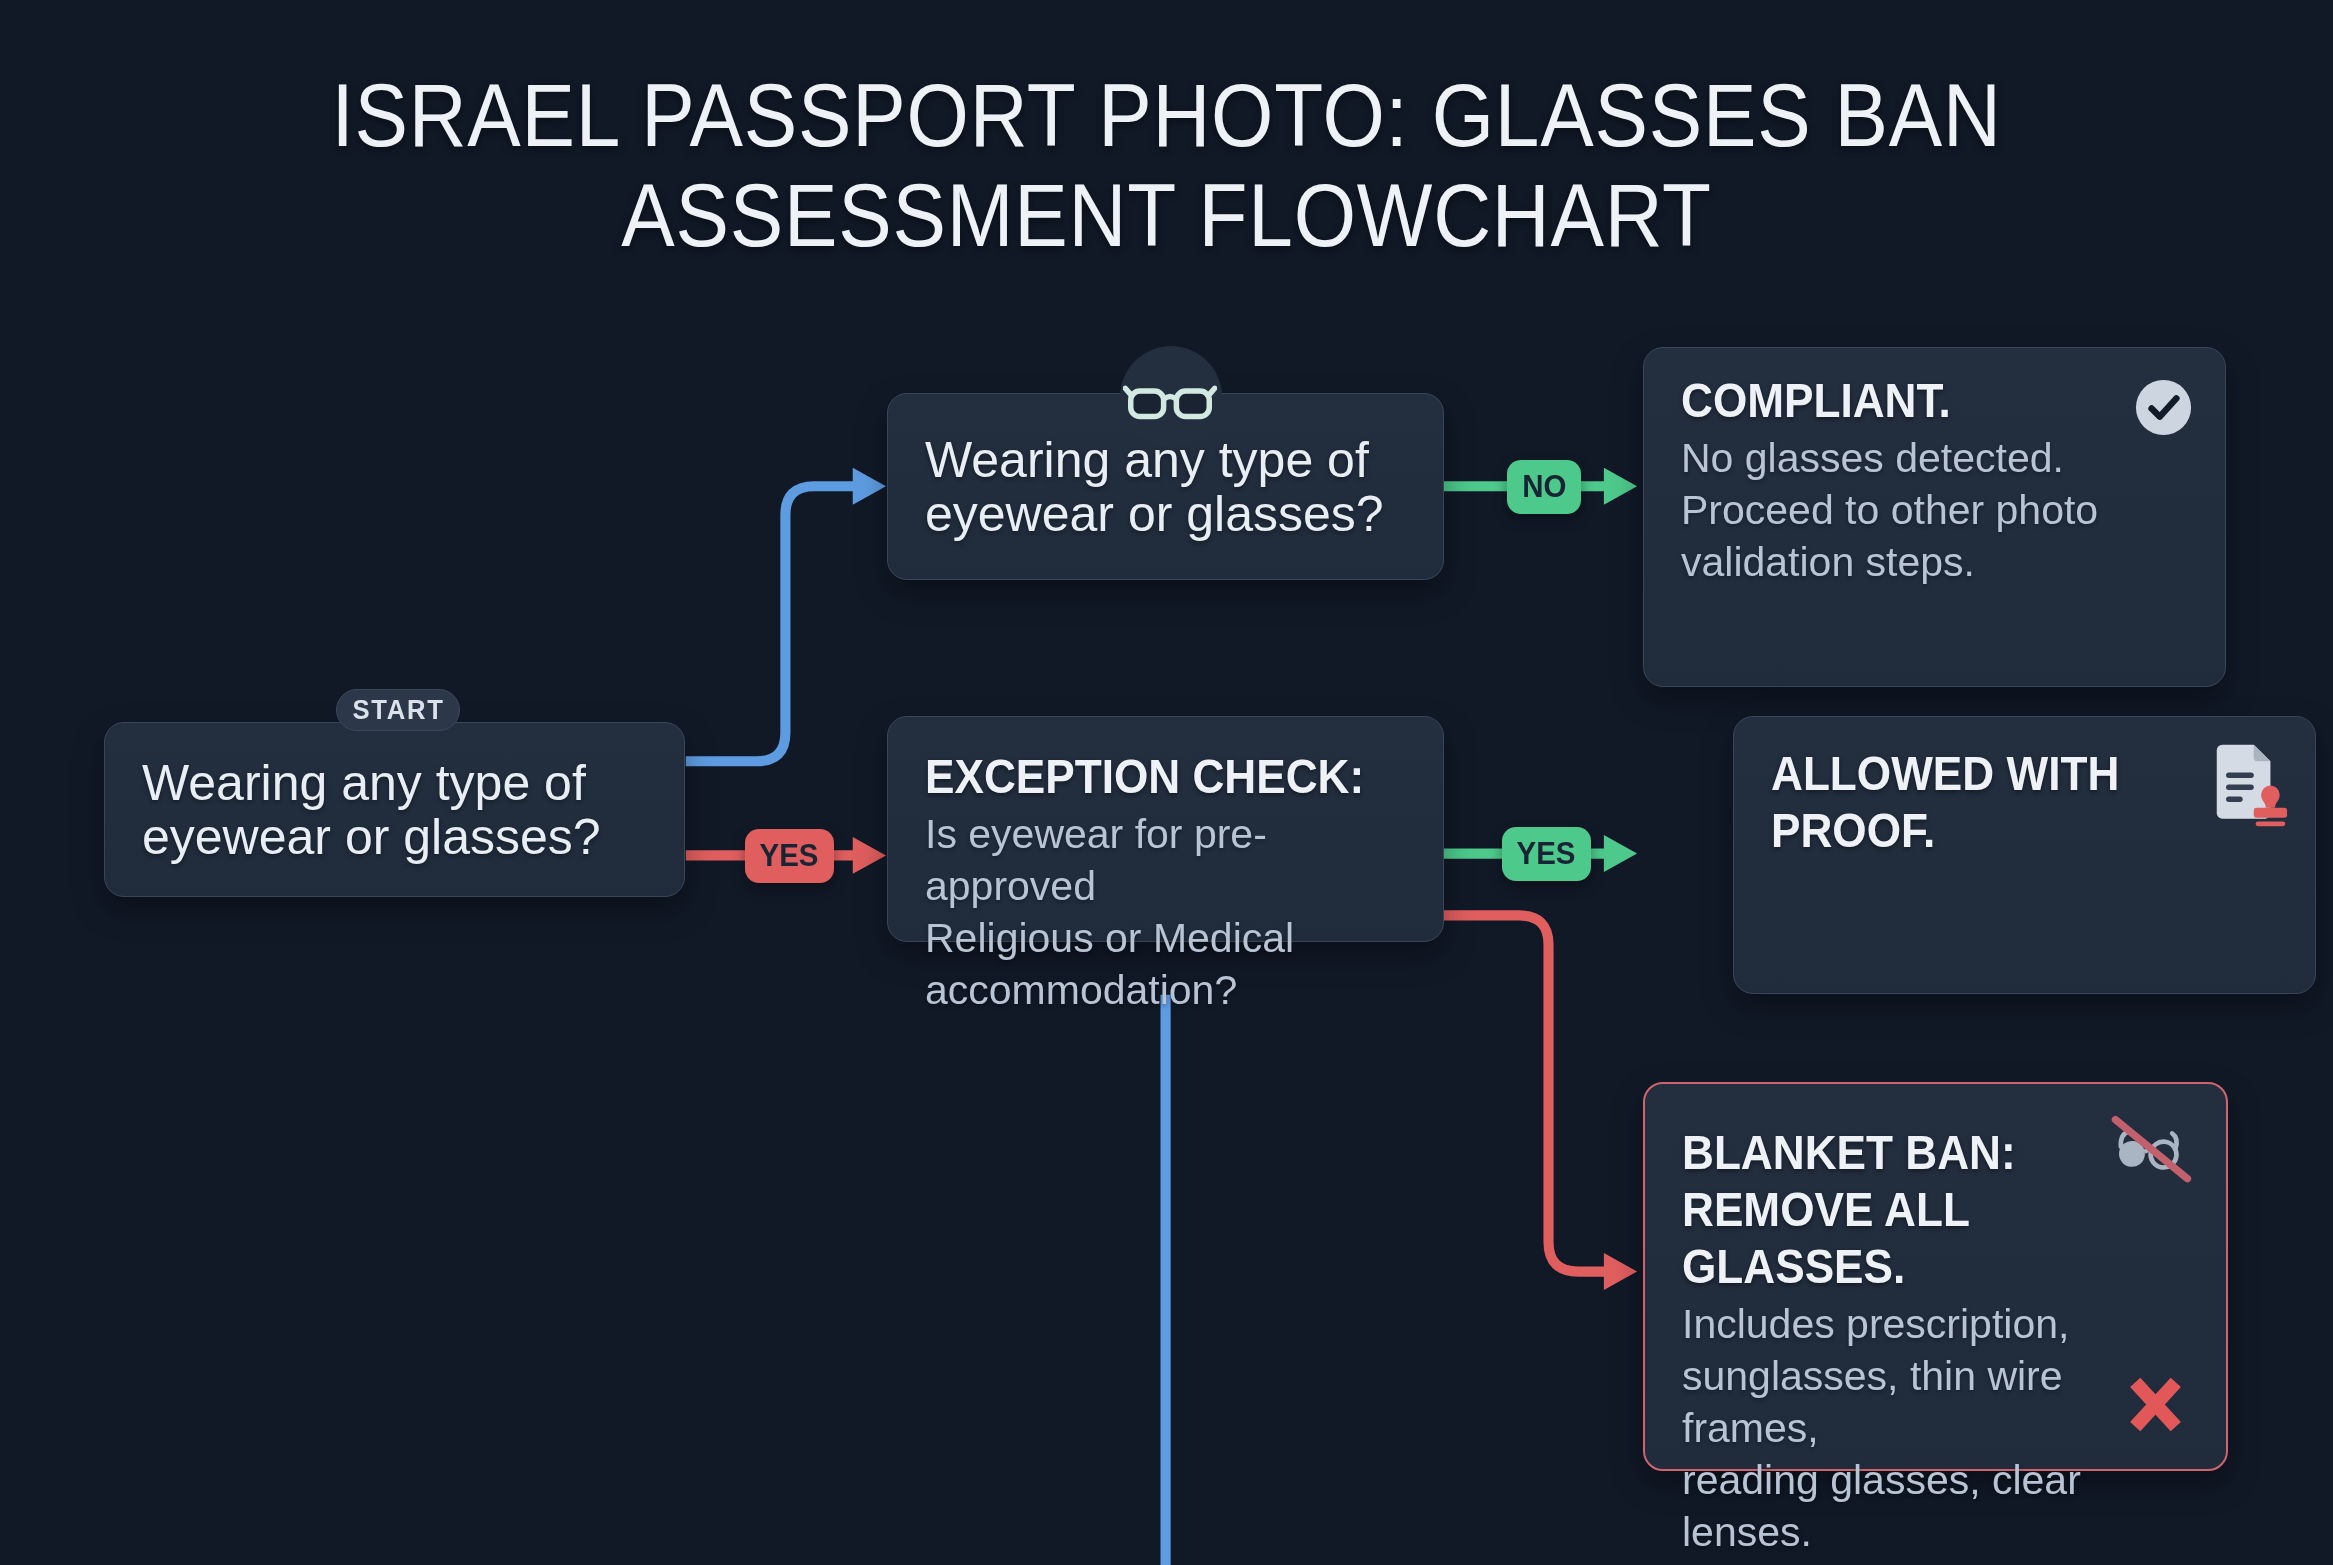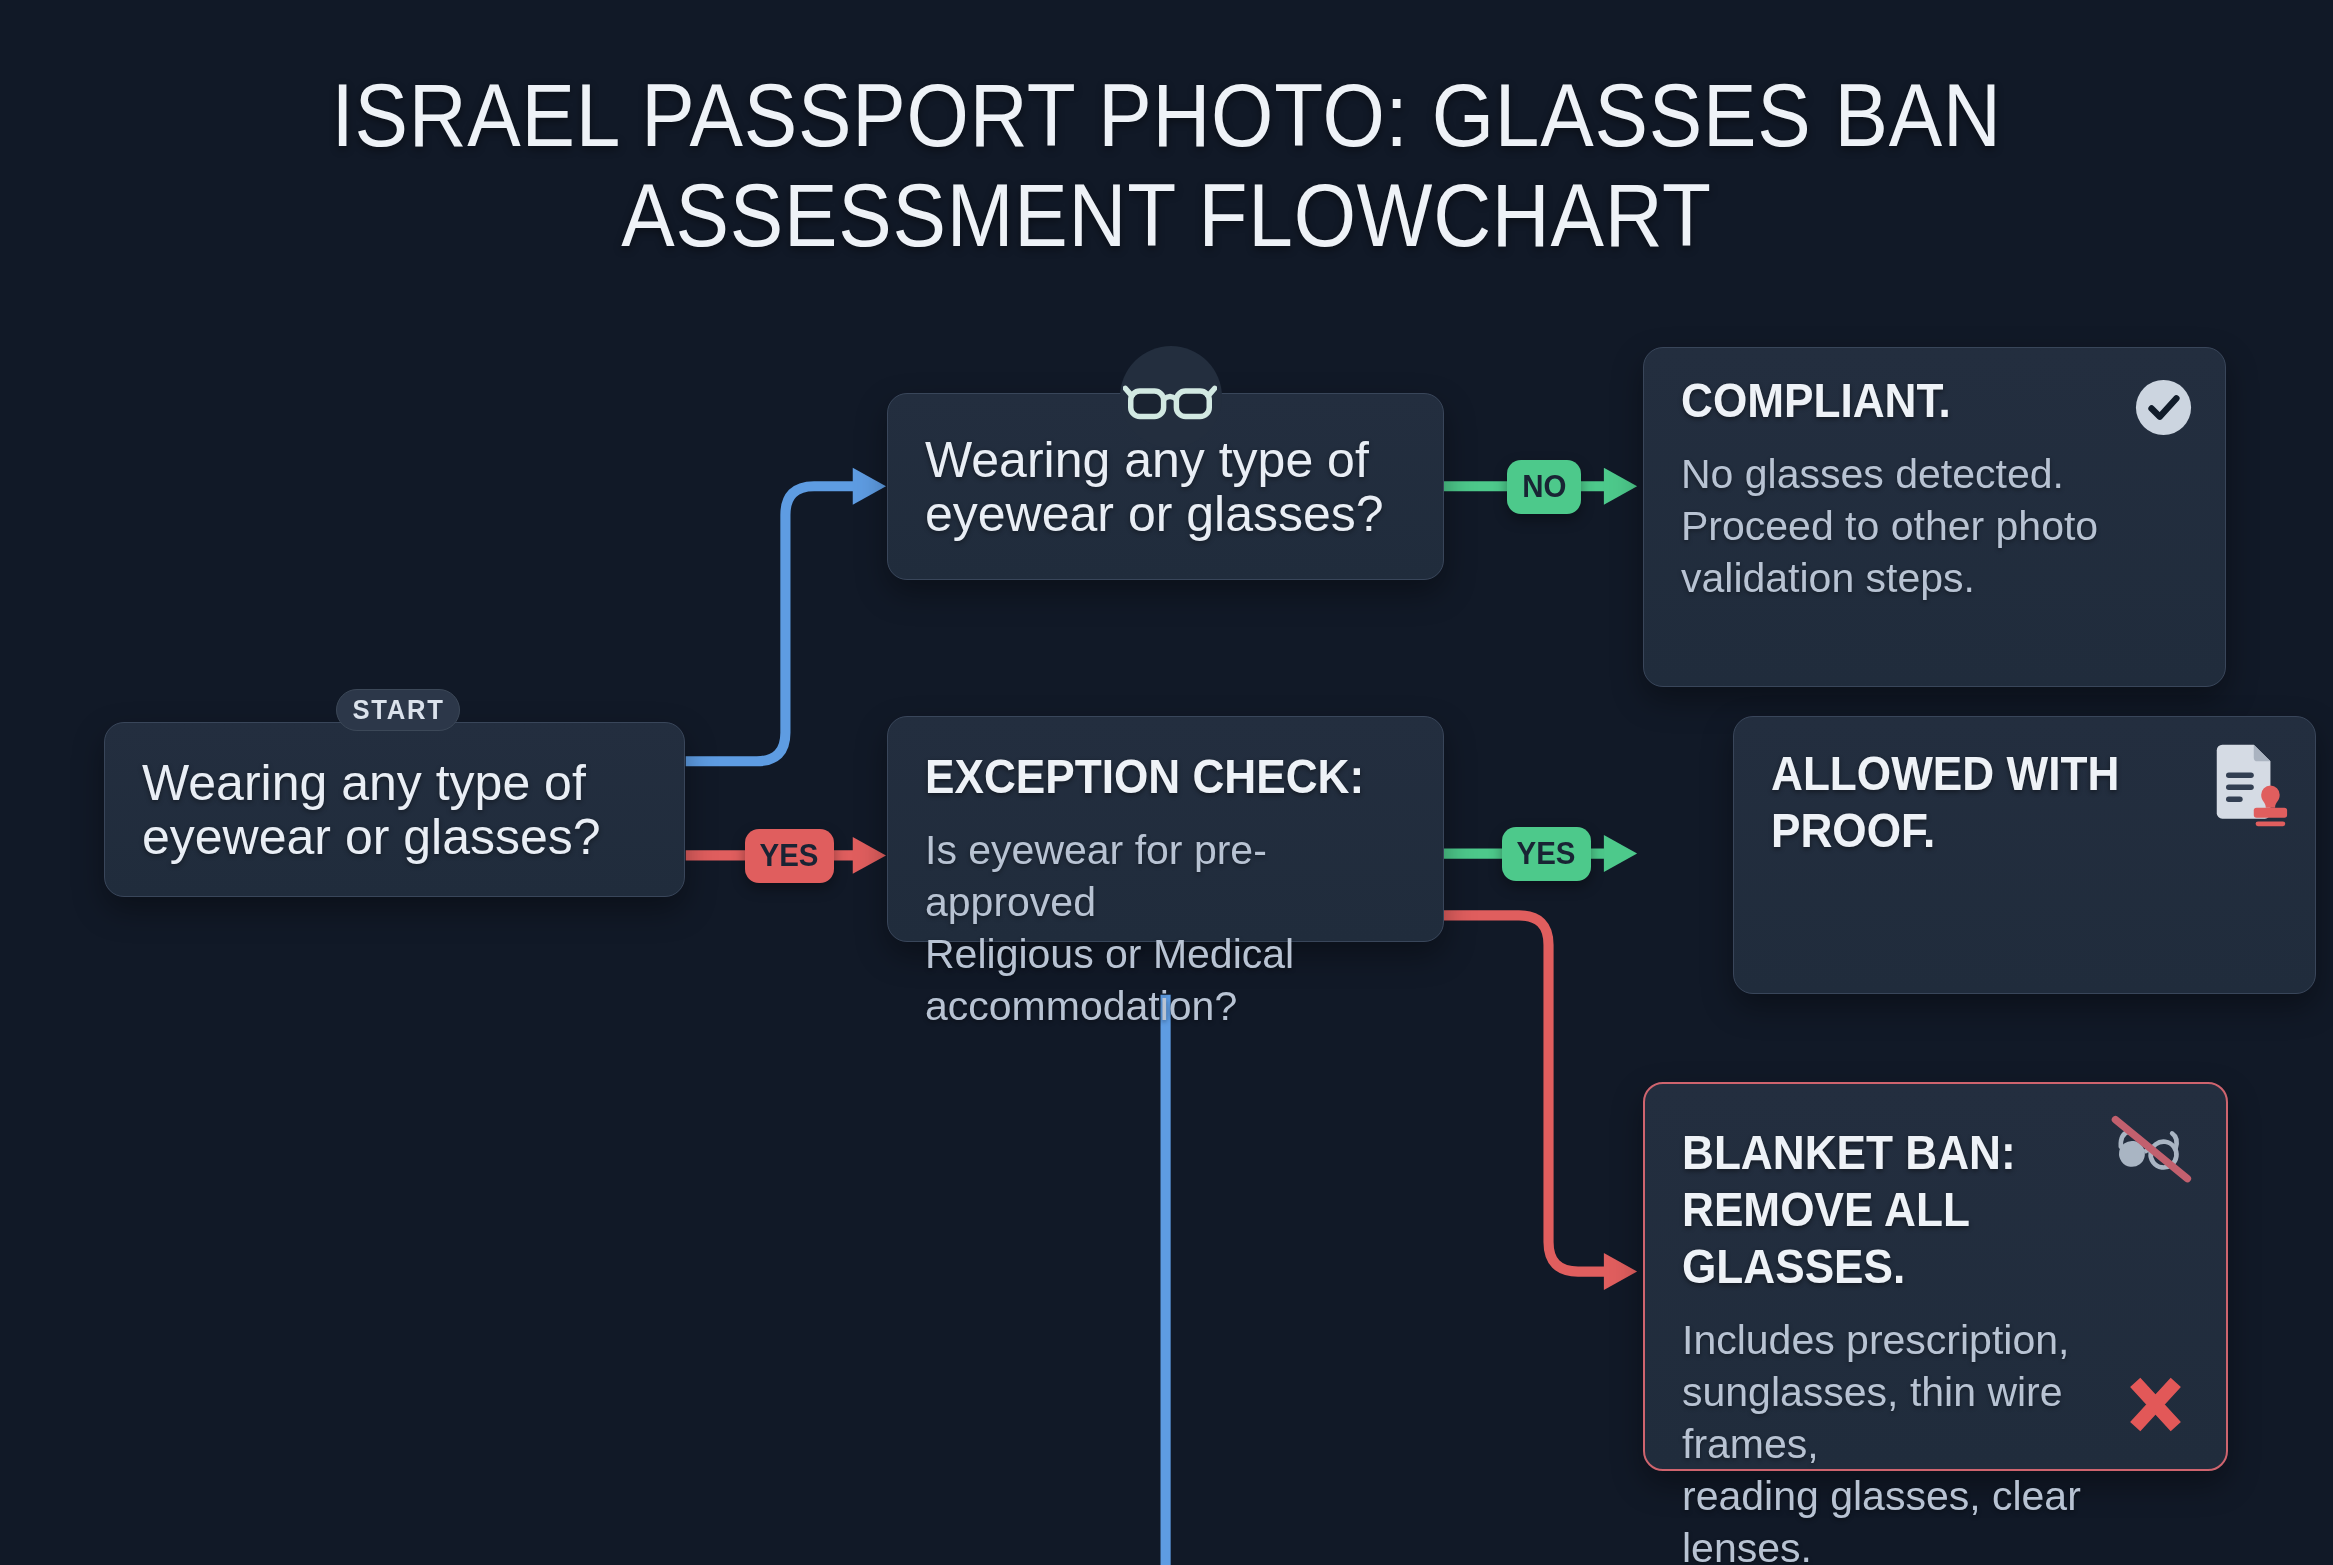--- a/index.html
+++ b/index.html
@@ -34,21 +34,21 @@
   .q{
     font-size:50px;line-height:54px;color:#e9eef5;white-space:pre-line;
     text-shadow:0 1.8px 5.5px rgba(0,0,0,.4);
   }
   .card-title{
     font-size:48px;line-height:57px;font-weight:bold;color:var(--title_text,#eef2f7);
     transform:scaleX(.92);transform-origin:left center;white-space:pre-line;
     text-shadow:0 1.8px 5.5px rgba(0,0,0,.45);
   }
   .card-body{
-    margin-top:19px;font-size:41px;line-height:52px;color:var(--body_text,#b8c3d3);
+    margin-top:3px;font-size:41px;line-height:52px;color:var(--body_text,#b8c3d3);
     white-space:pre-line;text-shadow:0 1.8px 4.6px rgba(0,0,0,.35);
   }
   .card-footer{
     margin-top:3.7px;font-size:41px;line-height:52px;color:var(--body_text,#b8c3d3);
     text-shadow:0 1.8px 4.6px rgba(0,0,0,.35);
   }
   
   .start-pill{
     position:absolute;left:231px;top:-34px;width:124px;height:42px;
     background:var(--badge_fill,#2c3749);border:1.8px solid #3c4858;border-radius:26px;

